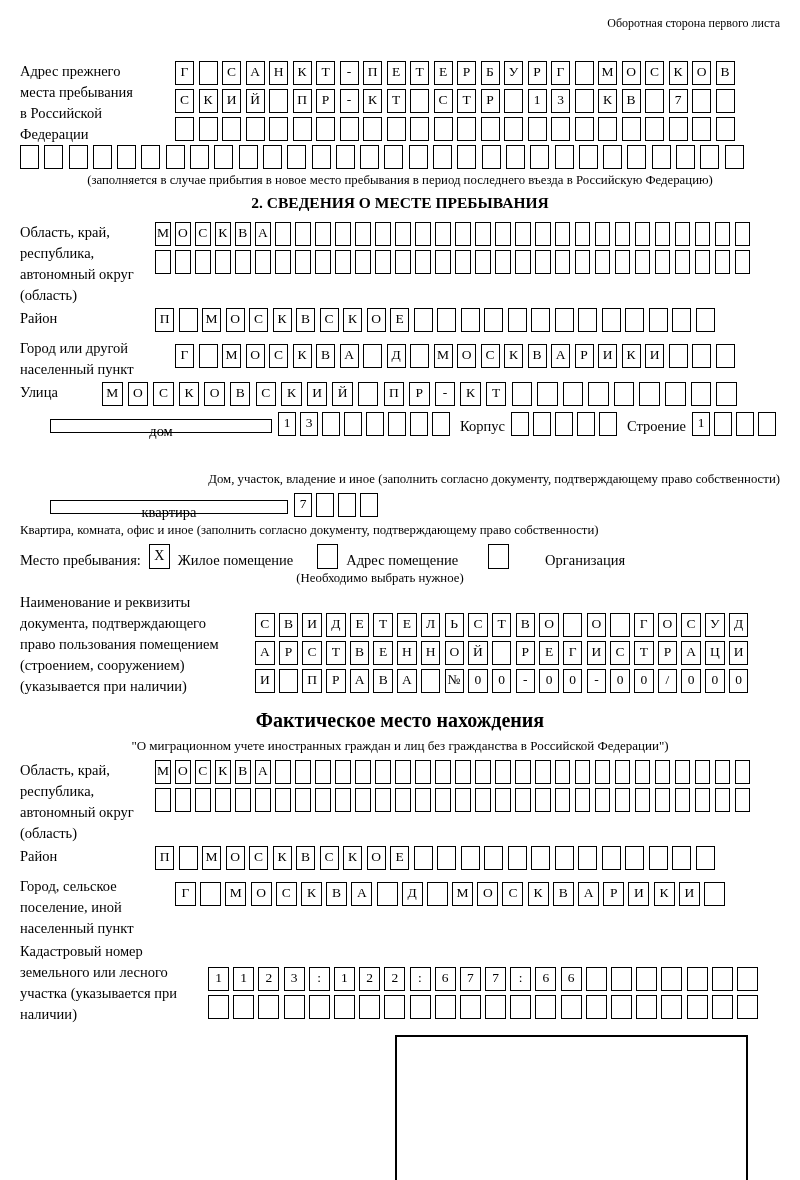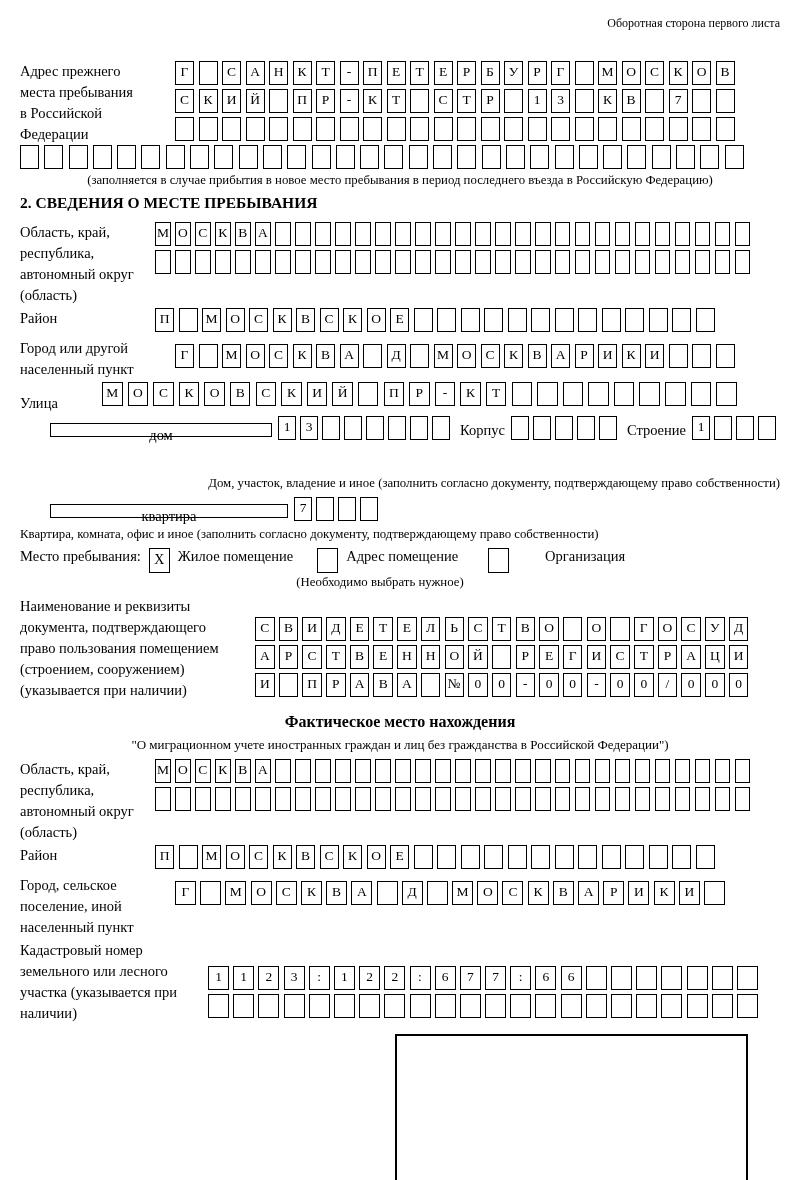--- a/index.html
+++ b/index.html
@@ -12,33 +12,33 @@
   .cell{display:inline-block;box-sizing:border-box;width:19px;height:24px;border:1.8px solid #000;
         margin-right:4.5px;text-align:center;font-size:13.5px;line-height:20px;vertical-align:top;
         font-family:"Liberation Serif",serif;}
   .w30 .cell{margin-right:5.3px;}
   .sm .cell{width:15.8px;margin-right:4.2px;}
   .lg .cell{width:19.5px;margin-right:4.2px;}
   .xl .cell{width:21px;margin-right:4.2px;}
   .st25 .cell{width:20.5px;margin-right:5.1px;}
   .hs .cell{width:18px;margin-right:4px;}
   .note{font-size:12.8px;text-align:center;margin:2px 0 6px 0;}
-  .h2{font-size:15.5px;font-weight:bold;margin:4px 0 10px 0;}
-  .h3{font-size:16px;font-weight:bold;text-align:center;margin:12px 0 6px 0;}
+  .h2{font-size:15.5px;font-weight:bold;text-align:center;margin:4px 0 10px 0;}
+  .h3{font-size:20px;font-weight:bold;text-align:center;margin:12px 0 6px 0;}
   .subnote{font-size:13px;text-align:center;margin:0 0 2px 0;}
   .bigbox{display:inline-block;box-sizing:border-box;width:238px;height:14px;border:1.8px solid #000;
           text-align:center;font-size:14.5px;line-height:23px;vertical-align:top;margin-right:6px;}
   .chk{display:inline-block;box-sizing:border-box;width:21px;height:25px;border:1.8px solid #000;
        text-align:center;font-size:14px;line-height:22px;vertical-align:middle;margin:0 8px;}
-  .stayrow{font-size:14.5px;margin:3px 0 2px 0;display:flex;align-items:flex-start;}
+  .stayrow{font-size:14.5px;margin:3px 0 2px 0;display:flex;align-items:flex-end;}
   .stamp-box{box-sizing:border-box;width:353px;height:177px;border:2px solid #000;margin:10px 0 6px 375px;}
   .lblcol-112{flex:0 0 155px;} .lblcol-112 .lbl{width:118px;}
   .lblcol-135{flex:0 0 135px;} .lblcol-135 .lbl{width:120px;}
   .lblcol-155{flex:0 0 155px;} .lblcol-155 .lbl{width:148px;}
-  .lblcol-82{flex:0 0 82px;margin-top:11px;}
+  .lblcol-82{flex:0 0 82px;}
   .lblcol-235{flex:0 0 235px;} .lblcol-235 .lbl{width:220px;}
   .lblcol-170{flex:0 0 170px;} .lblcol-170 .lbl{width:160px;}
   .mb2{margin-bottom:2px;} .mb6{margin-bottom:6px;align-items:flex-end;}
   .houserow{display:flex;align-items:center;margin:2px 0 2px 30px;font-size:14.5px;white-space:nowrap;}
   .houserow .txt{margin:0 6px;}
   .kad-rows{margin-top:26px;margin-left:18px;}
 </style>
 </head>
 <body>
 

